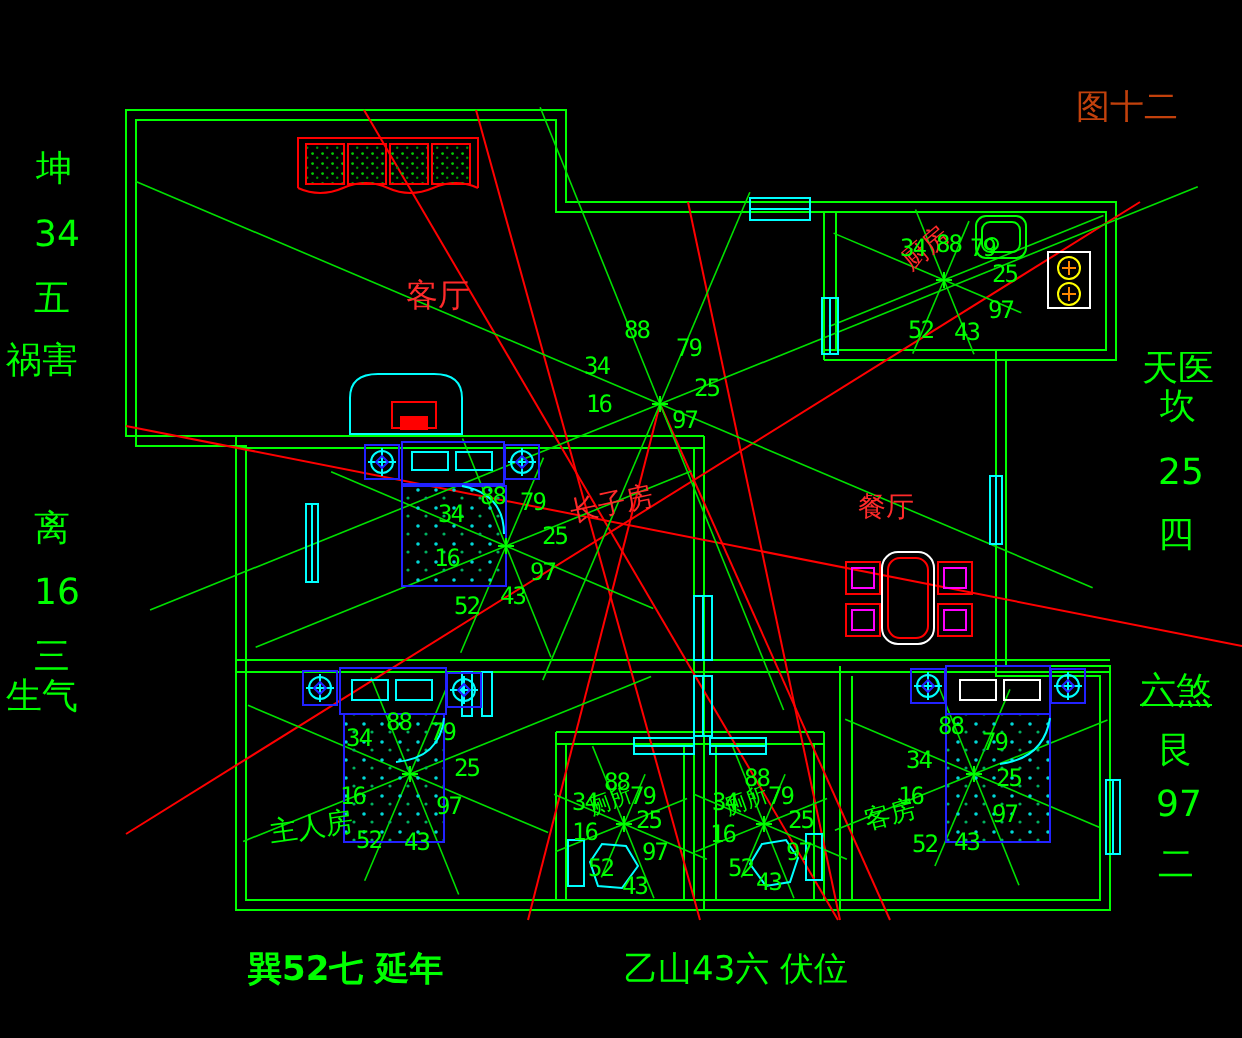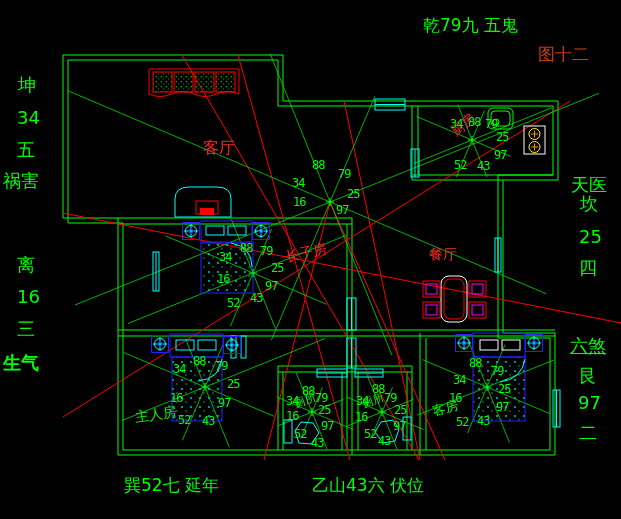--- a/index.html
+++ b/index.html
@@ -278,44 +278,43 @@
         <path d="M326,202 H334 M330,198 V206"></path>
         <path d="M468,140 H476 M472,136 V144"></path>
         <path d="M249,273 H257 M253,269 V277"></path>
         <path d="M201,387 H209 M205,383 V391"></path>
         <path d="M308,412 H316 M312,408 V416"></path>
         <path d="M378,412 H386 M382,408 V416"></path>
         <path d="M483,387 H491 M487,383 V391"></path>
       </g>
   </svg>
 
-  <div class="peri" style="left:423px;top:17px;">乾79九 五鬼</div>
   <div class="peri fig" style="left:538px;top:46px;">图十二</div>
 
   <div class="peri side" style="left:18px;top:76px;">坤</div>
   <div class="peri side" style="left:17px;top:109px;">34</div>
   <div class="peri side" style="left:17px;top:141px;">五</div>
   <div class="peri side" style="left:3px;top:172px;">祸害</div>
 
   <div class="peri side" style="left:17px;top:256px;">离</div>
   <div class="peri side" style="left:17px;top:288px;">16</div>
   <div class="peri side" style="left:17px;top:320px;">三</div>
-  <div class="peri side" style="left:3px;top:354px;font-weight:bold;">生气</div>
+  <div class="peri side" style="left:3px;top:340px;">生气</div>
 
   <div class="peri side" style="left:571px;top:164px;margin-top:12px;">天医</div>
   <div class="peri side" style="left:580px;top:195px;">坎</div>
   <div class="peri side" style="left:579px;top:228px;">25</div>
   <div class="peri side" style="left:579px;top:259px;">四</div>
 
   <div class="peri side" style="left:570px;top:337px;text-decoration:underline;">六煞</div>
   <div class="peri side" style="left:579px;top:367px;">艮</div>
   <div class="peri side" style="left:578px;top:394px;">97</div>
   <div class="peri side" style="left:579px;top:424px;">二</div>
 
-  <div class="peri" style="left:124px;top:477px;">巽52七  延年</div>
+  <div class="peri" style="left:124px;top:477px;font-weight:bold;">巽52七  延年</div>
   <div class="peri" style="left:312px;top:477px;">乙山43六  伏位</div>
 
   <div id="text-layer">
       <div class="room-label" style="left: 203px; top: 140px; transform: rotate(0deg); font-size: 16px; color: rgb(255, 42, 42);">客厅</div>
       <span class="star-num" style="left: 312px; top: 159px;">88</span>
       <span class="star-num" style="left: 338px; top: 168px;">79</span>
       <span class="star-num" style="left: 292px; top: 177px;">34</span>
       <span class="star-num" style="left: 347px; top: 188px;">25</span>
       <span class="star-num" style="left: 293px; top: 196px;">16</span>
       <span class="star-num" style="left: 336px; top: 204px;">97</span>

